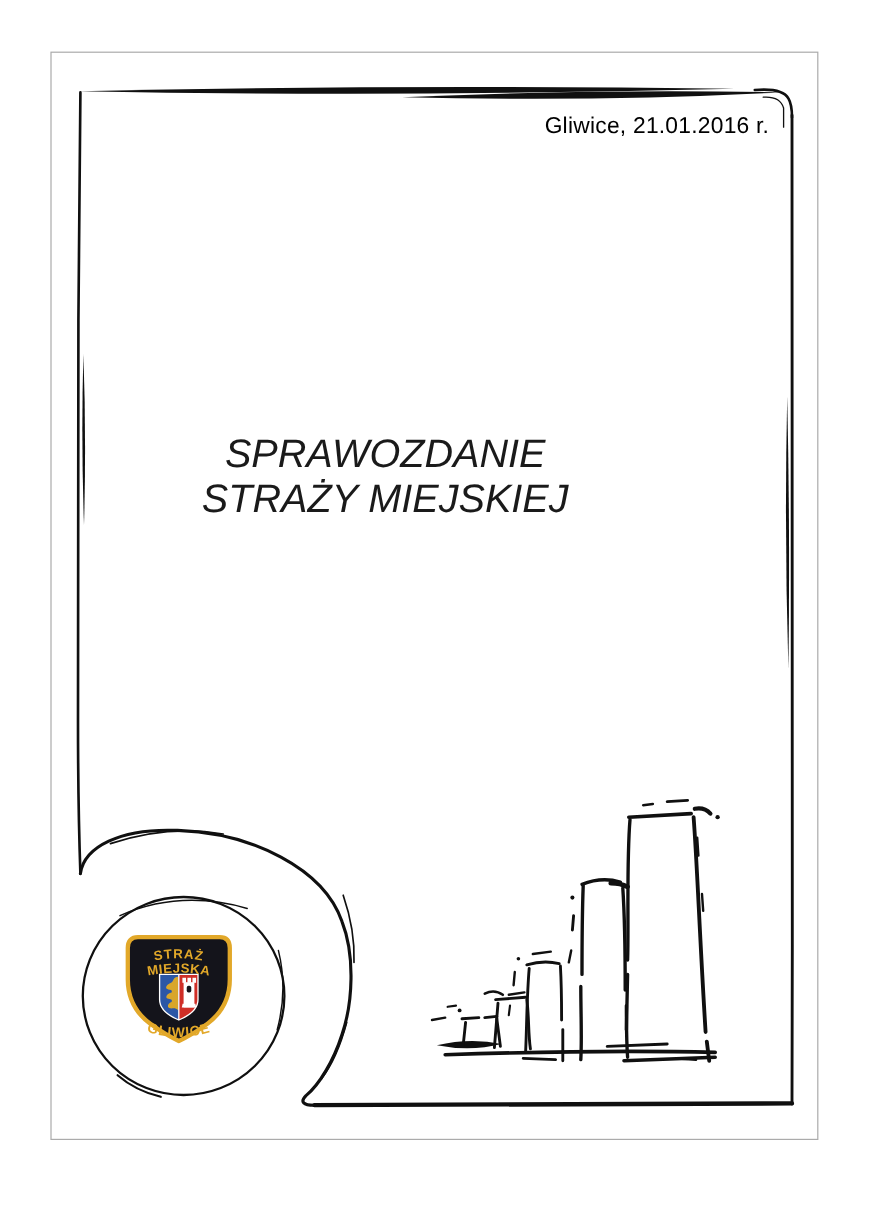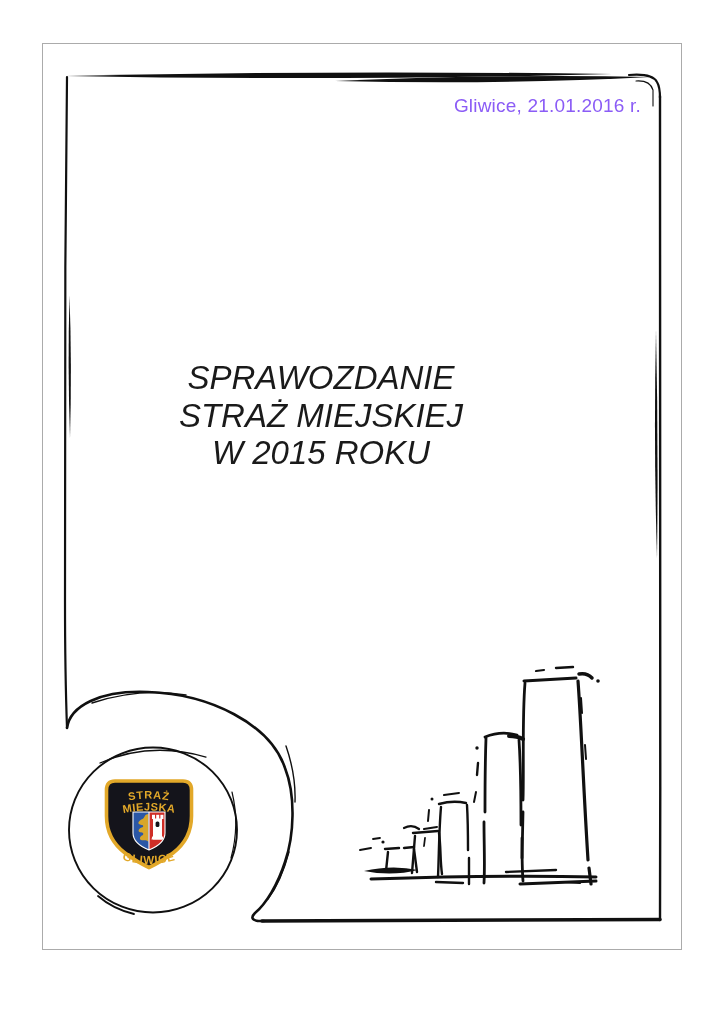--- a/index.html
+++ b/index.html
@@ -7,41 +7,40 @@
     width:725px; height:1024px; position:relative;
     background:#ffffff; overflow:hidden;
     font-family:"Liberation Sans", sans-serif;
   }
   .page {
     position:absolute; left:42px; top:43px; width:640px; height:907px;
     box-sizing:border-box; background:#ffffff; border:1.5px solid #ababab;
   }
   .date-line {
     position:absolute; top:95px; right:84px;
-    font-size:19px; line-height:22px; color:#8b5cf6; letter-spacing:0.2px;
+    font-size:19px; line-height:22px; color:#000000; letter-spacing:0.2px;
   }
   .title-block {
     position:absolute; left:42px; top:359px; width:558px;
     text-align:center; font-style:italic; font-weight:normal;
     font-size:33px; line-height:37.5px; color:#1a1a1a;
   }
   svg.overlay { position:absolute; left:0; top:0; pointer-events:none; }
   .badge-svg { position:absolute; left:98px; top:776px; }
 </style>
 </head>
 <body>
 
 <div class="page"></div>
 
 <div class="date-line">Gliwice, 21.01.2016 r.</div>
 
 <div class="title-block">
   <div>SPRAWOZDANIE</div>
-  <div>STRAŻ MIEJSKIEJ</div>
-  <div>W 2015 ROKU</div>
+  <div>STRAŻY MIEJSKIEJ</div>
 </div>
 
 <svg class="overlay" width="725" height="1024" viewBox="0 0 725 1024">
   <g stroke="#101010" fill="none" stroke-linecap="round">
 
     <g>
       <path d="M 66 76 Q 330 70 612 74 Q 330 81 66 76 Z" fill="#101010" stroke="none"></path>
       <path d="M 335 81 Q 500 74 650 77 Q 500 85 335 81 Z" fill="#101010" stroke="none"></path>
       <path d="M 629 75 Q 652 73 657 82 Q 660 87 660 98" stroke-width="2.2"></path>
       <path d="M 636 81 Q 650 80 653 90 L 653 106" stroke-width="1.1"></path>

